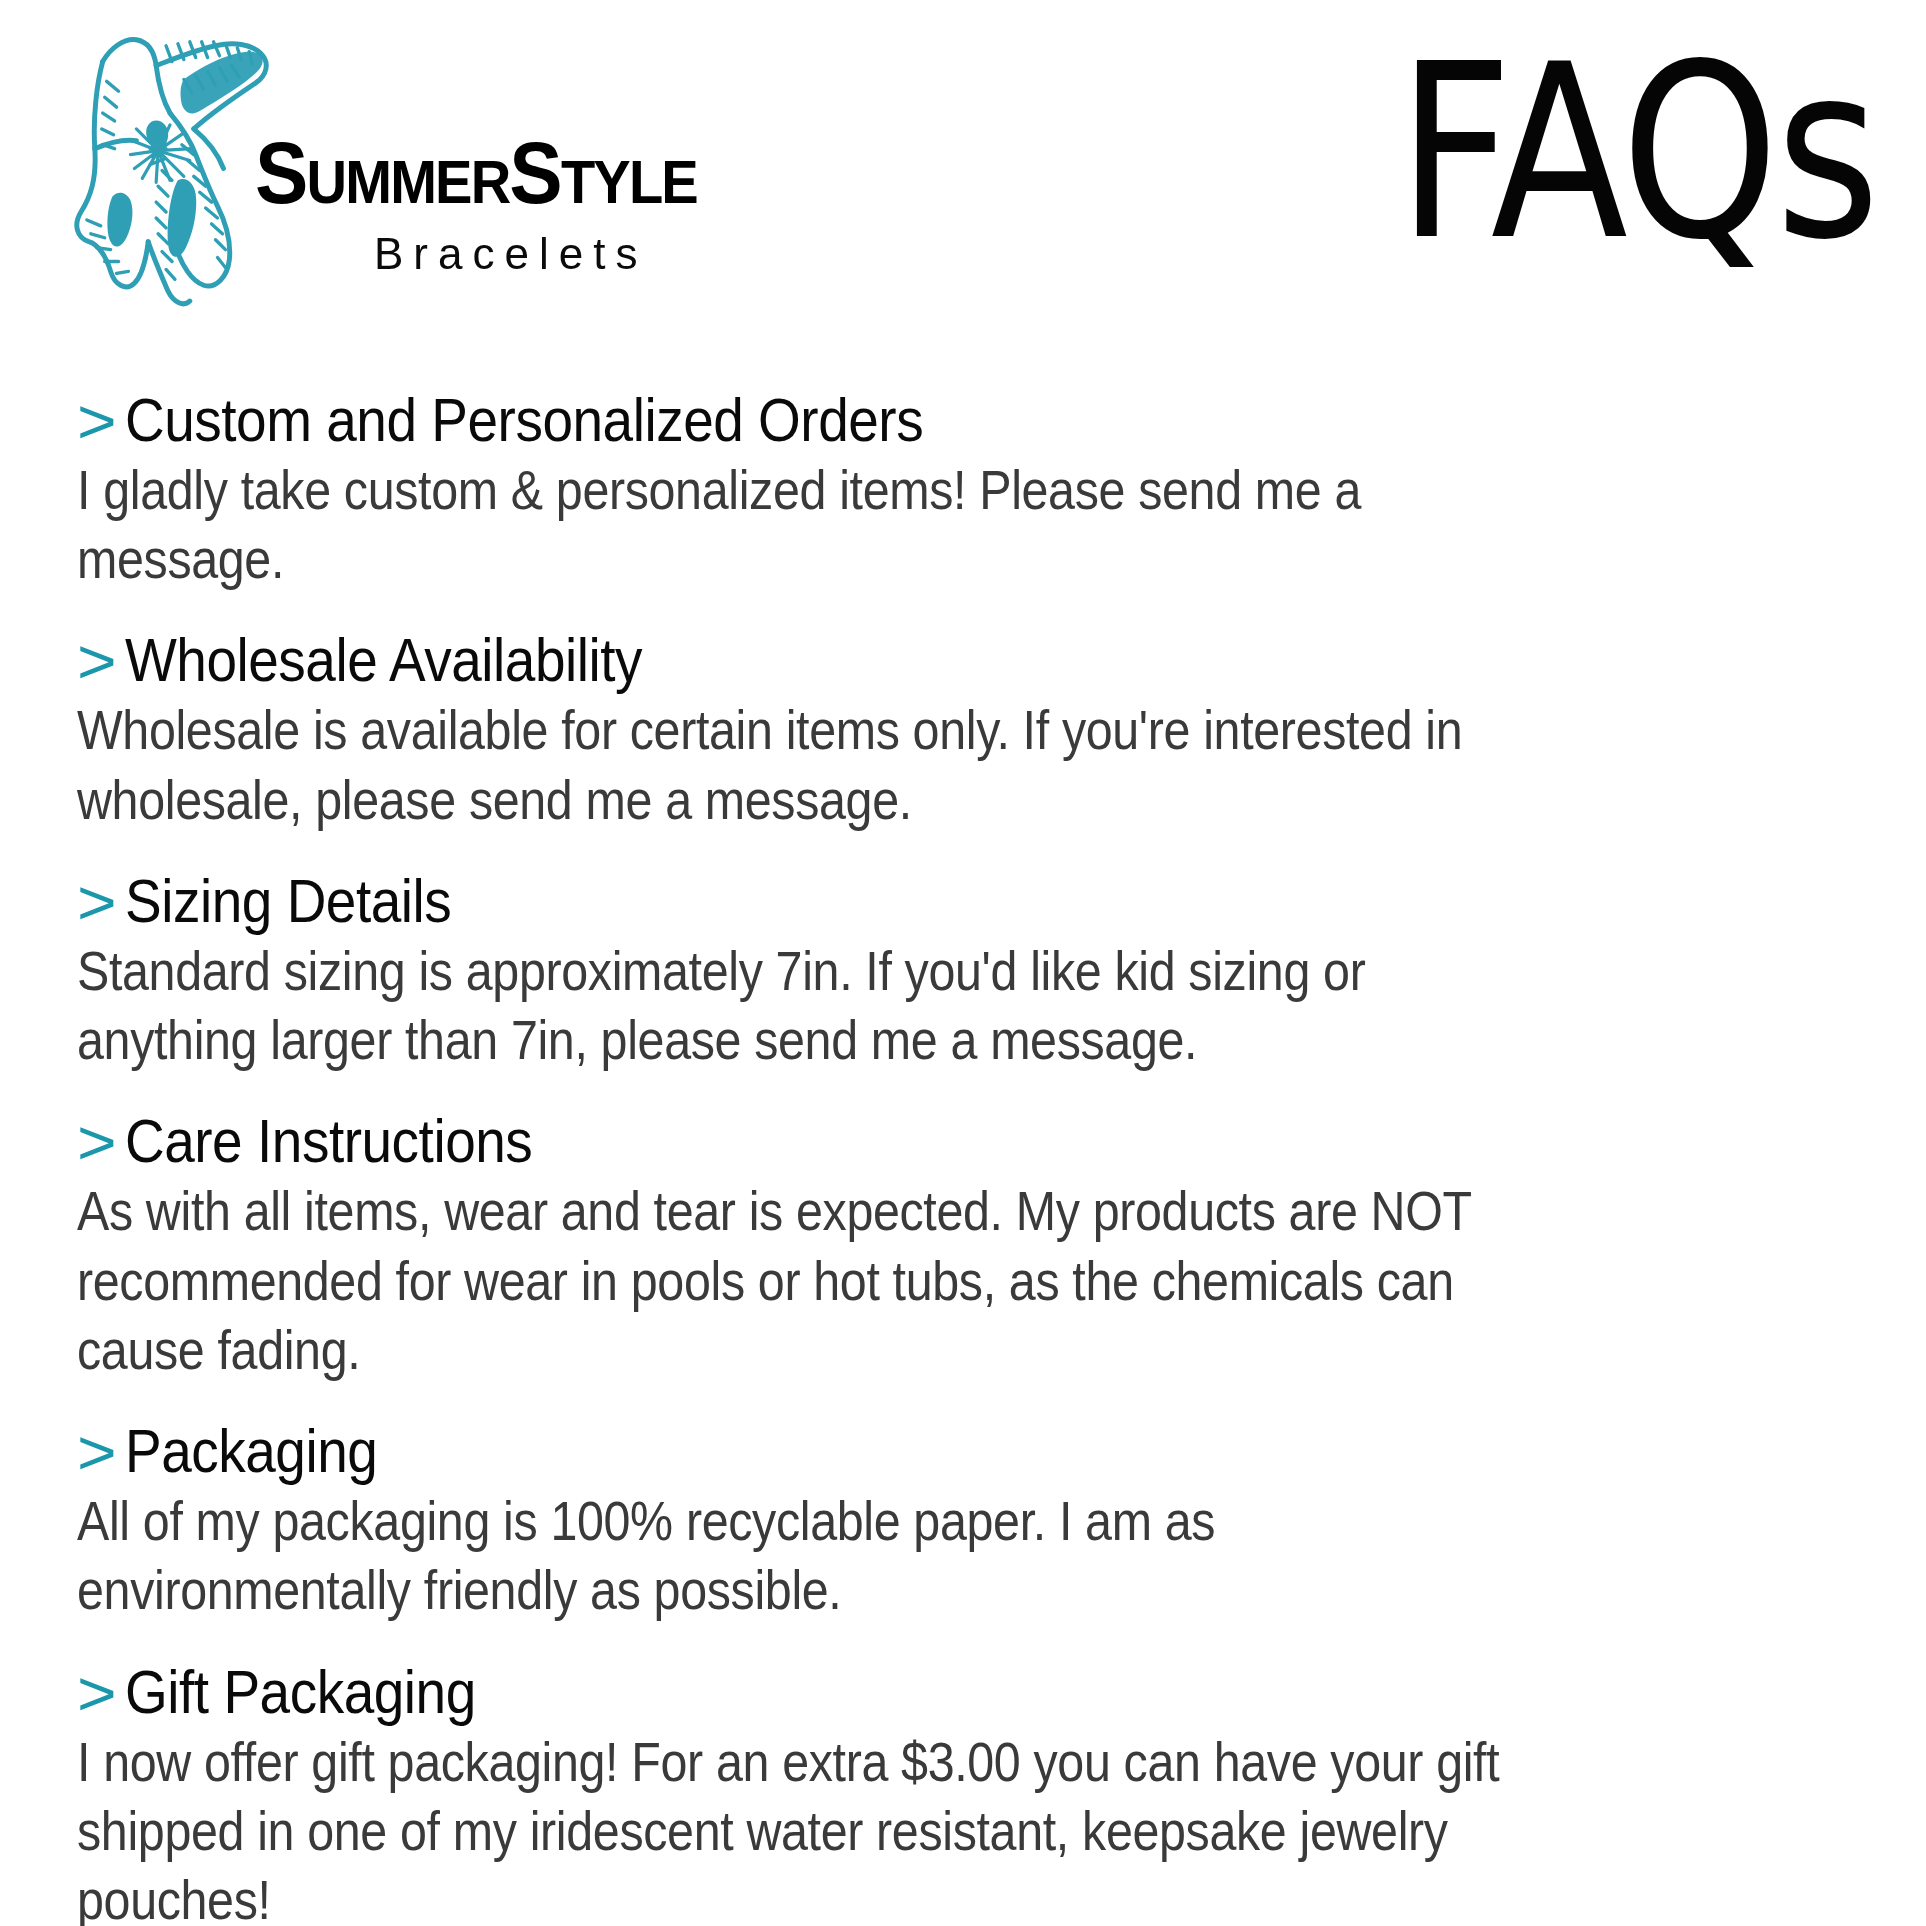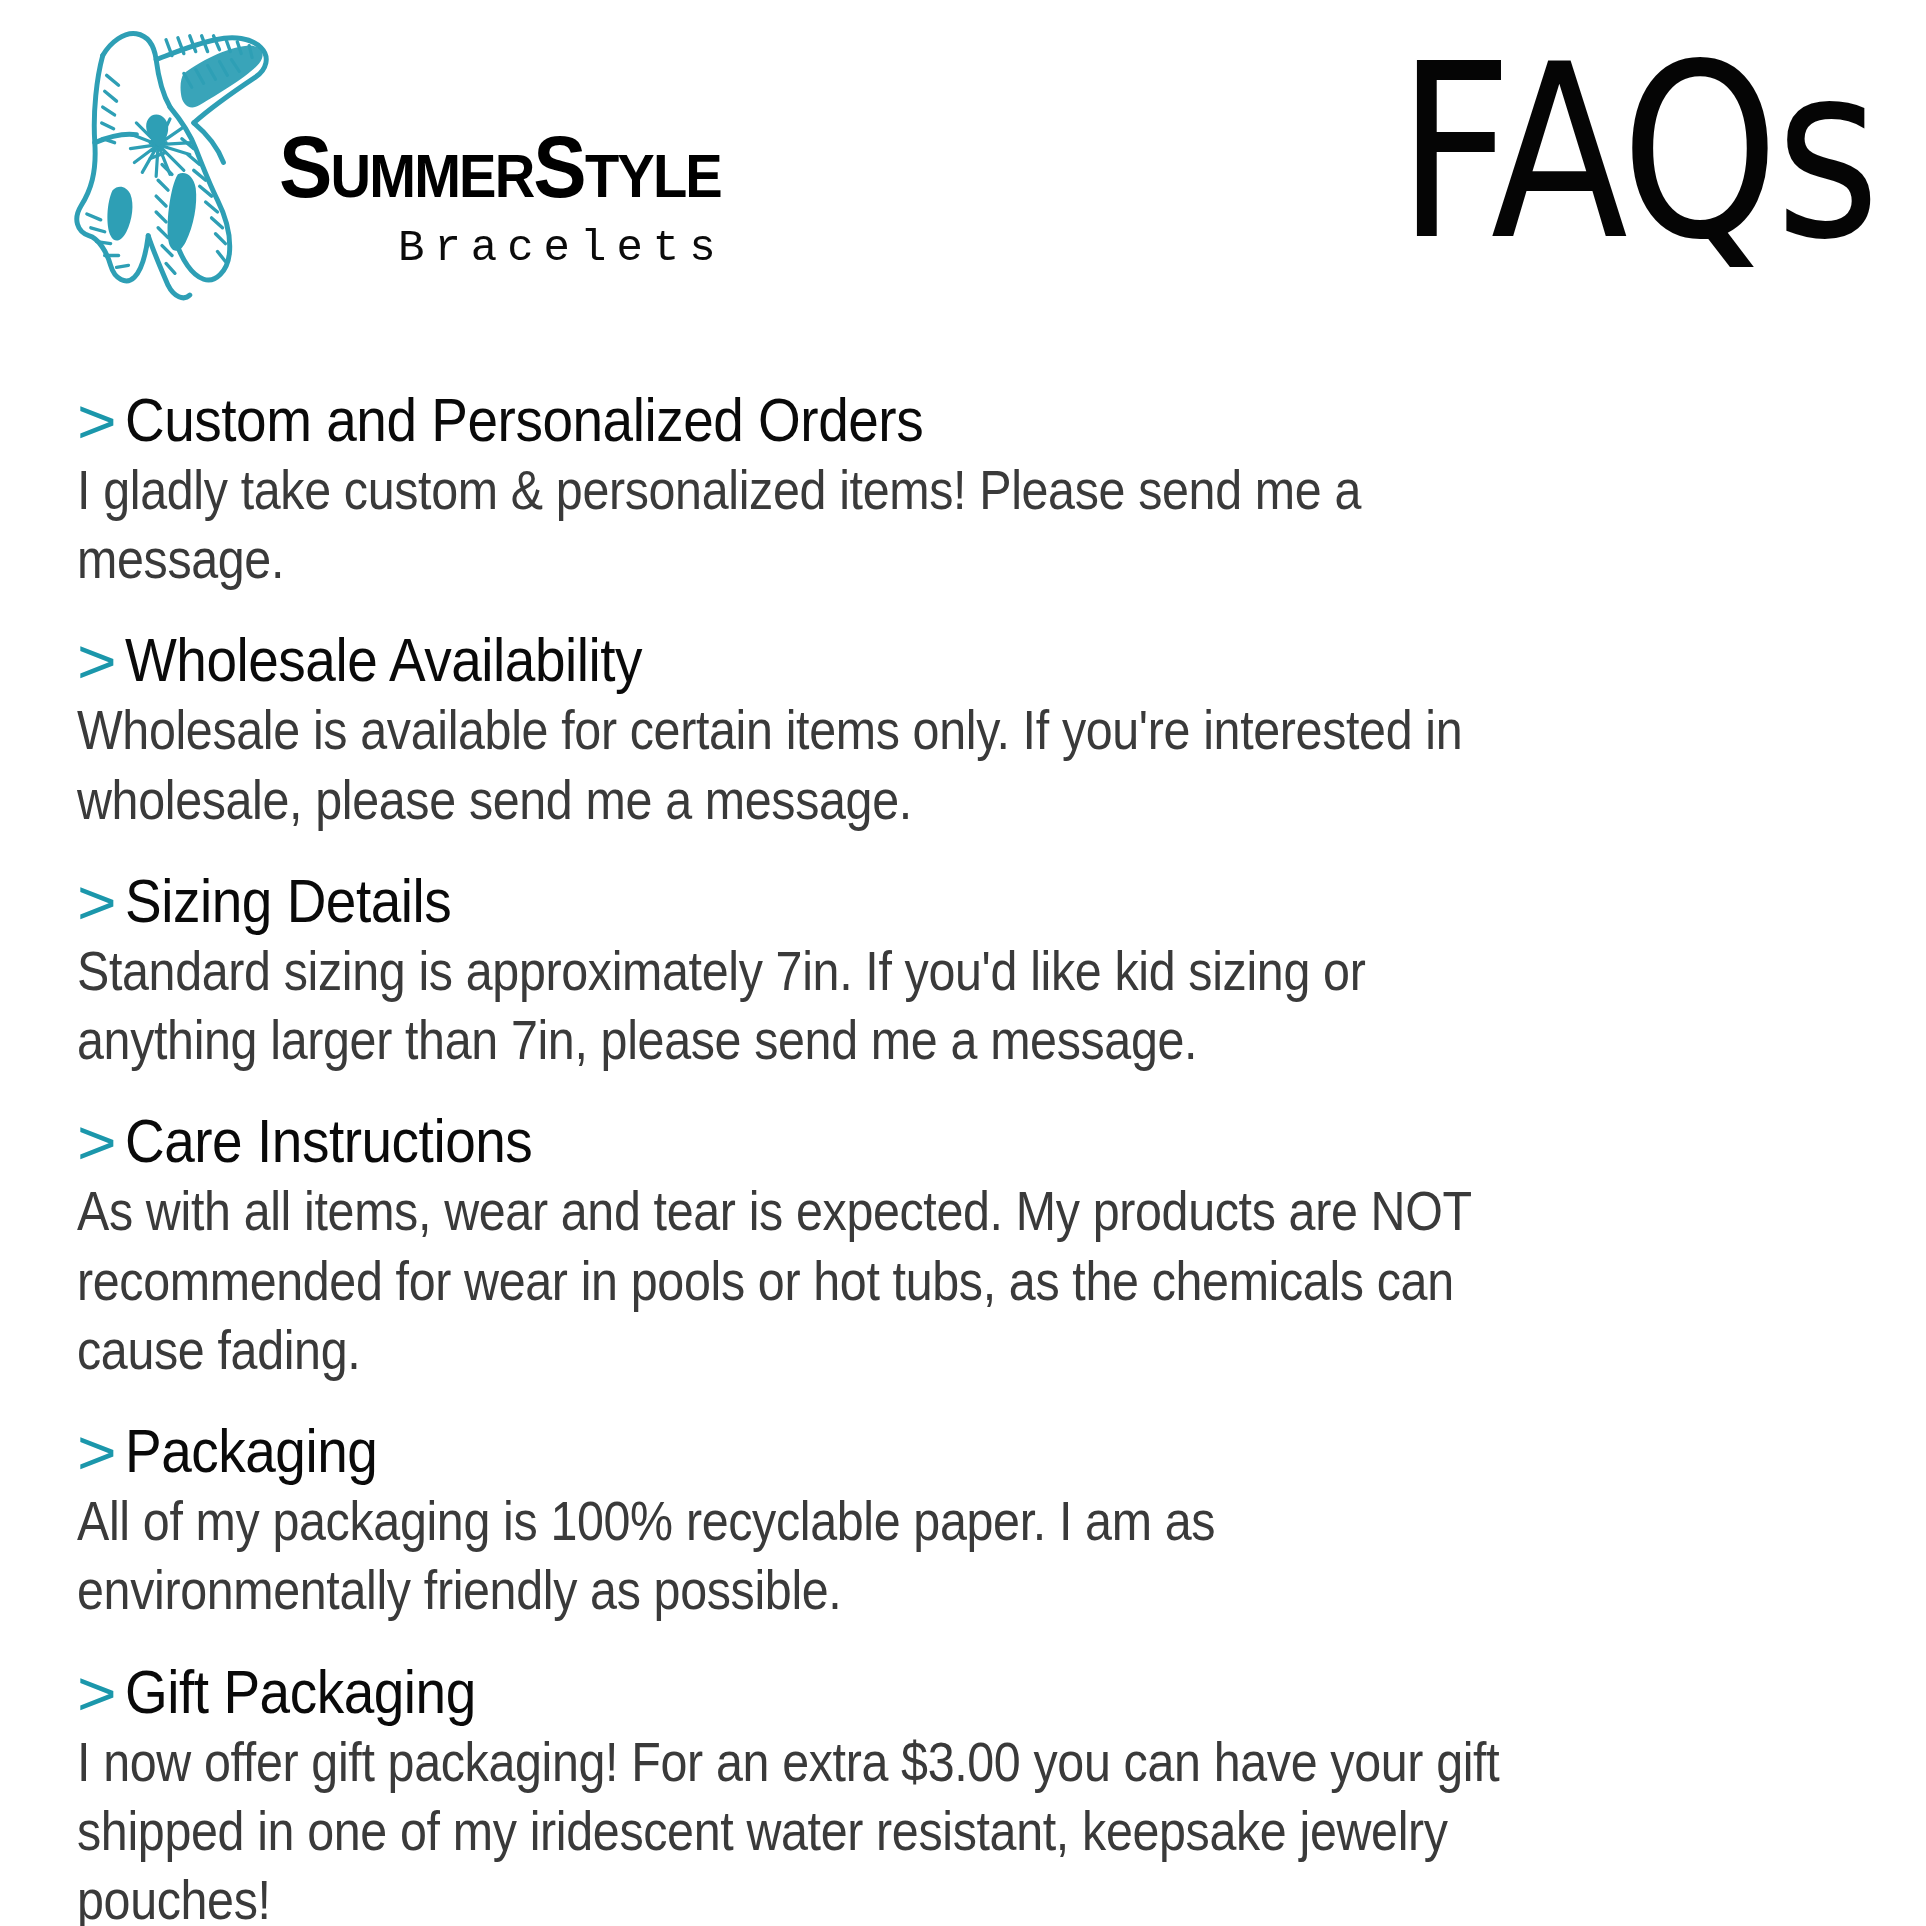--- a/index.html
+++ b/index.html
@@ -29,24 +29,23 @@
     position: absolute;
     top: 0;
     left: 0;
     right: 0;
     height: 327px;
   }
 
   .brand {
     position: absolute;
     left: 67px;
-    top: 16px;
+    top: 22px;
     display: flex;
     align-items: flex-start;
-    gap: 24px;
   }
 
   .starfish-mark {
     width: 206px;
     height: 287px;
     flex: 0 0 auto;
     display: block;
   }
 
   .wordmark-block {
@@ -63,21 +62,21 @@
     color: #000000;
     white-space: nowrap;
     transform: scaleX(0.92);
     transform-origin: left center;
     font-variant: small-caps;
   }
 
   .sub-wordmark {
     margin-top: 16px;
     margin-left: 119px;
-    font-family: Liberation Mono, monospace;
+    font-family: Liberation Sans, sans-serif;
     font-weight: 400;
     font-size: 44px;
     letter-spacing: 10px;
     color: #0b0b0b;
     white-space: nowrap;
   }
 
   .faq-title {
     position: absolute;
     right: 51px;

